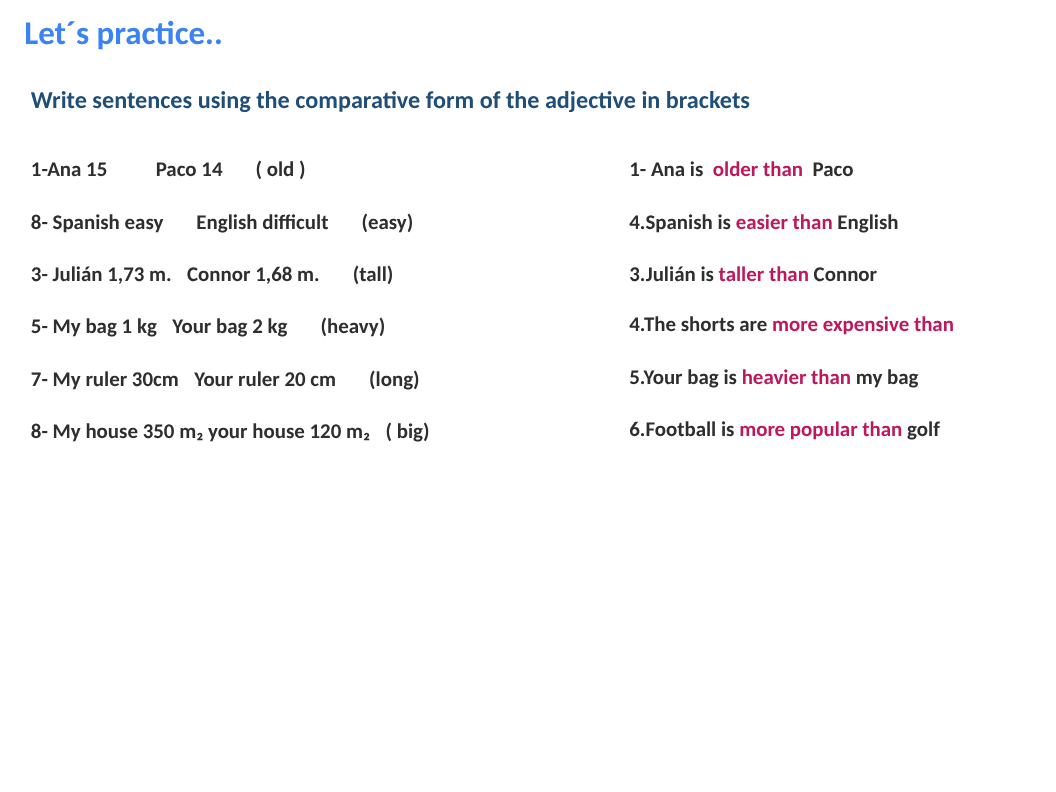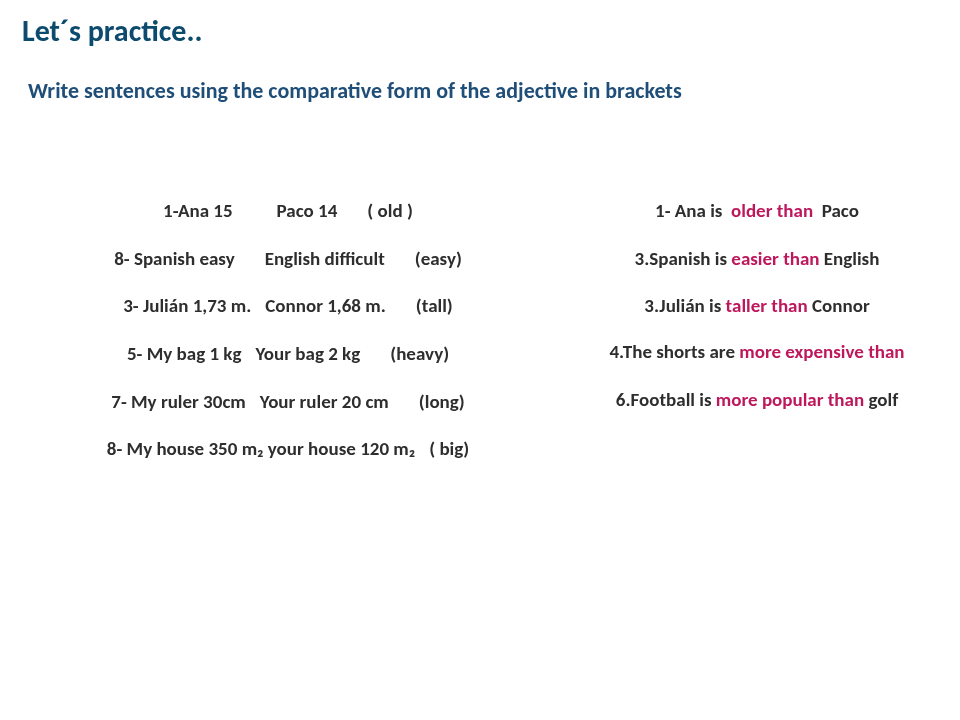--- a/index.html
+++ b/index.html
@@ -5,43 +5,42 @@
     * { margin: 0; padding: 0; box-sizing: border-box; }
     body {
       width: 960px;
       height: 720px;
       background: #fff;
       font-family: Calibri, "Segoe UI", sans-serif;
       padding: 12px 18px;
       position: relative;
     }
     .title {
-      color: #0c4a6e;
+      color: #3b82f6;
       font-size: 30px;
       font-weight: 600;
       margin-bottom: 28px;
       padding-left: 4px;
     }
     .subtitle {
       color: #1f4e79;
       font-size: 22px;
       font-weight: 600;
-      margin-bottom: 94px;
+      margin-bottom: 38px;
       padding-left: 10px;
     }
     .grid {
       display: flex;
       padding-left: 10px;
       gap: 24px;
     }
     .col {
       display: flex;
       flex-direction: column;
       gap: 22px;
-      align-items: center;
     }
     .col-left { width: 520px; }
     .col-right { flex: 1; }
     .row {
       font-size: 19px;
       color: #2e2e2e;
       font-weight: 600;
       line-height: 1.35;
     }
     .row4r {
@@ -79,25 +78,28 @@
     <div class="row">
       <span>8- My house 350 m₂</span> <span>your house 120 m₂</span><span class="gap-sm"></span><span>( big)</span>
     </div>
   </div>
 
   <div class="col col-right">
     <div class="row">
       <span>1- Ana  is</span>&nbsp; <span class="green">older  than</span> &nbsp;<span>Paco</span>
     </div>
     <div class="row">
-      <span>3.Spanish  is</span> <span class="green">easier than</span> <span>English</span>
+      <span>4.Spanish  is</span> <span class="green">easier than</span> <span>English</span>
     </div>
     <div class="row">
       <span>3.Julián is</span> <span class="green">taller than</span> <span>Connor</span>
     </div>
     <div class="row row4r">
       <span>4.The shorts are</span> <span class="green">more expensive than</span>
     </div>
     <div class="row">
+      <span>5.Your bag is</span> <span class="green">heavier than</span> <span>my bag</span>
+    </div>
+    <div class="row">
       <span>6.Football is</span> <span class="green">more popular than</span> <span>golf</span>
     </div>
   </div>
 </div>
 
 </body></html>

